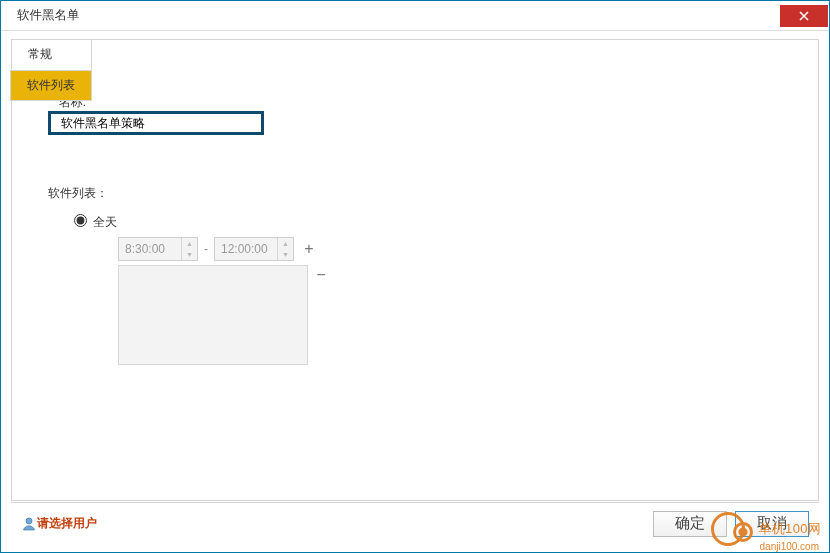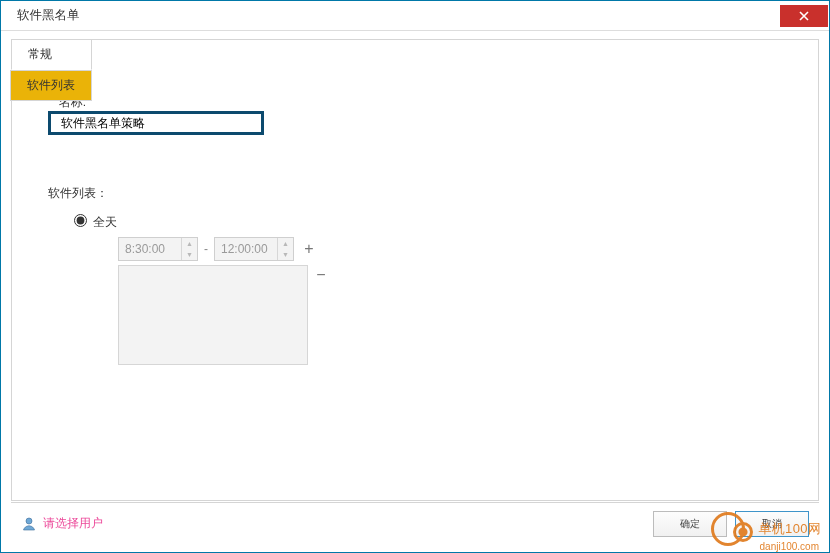--- a/index.html
+++ b/index.html
@@ -118,33 +118,33 @@
 }
 .time-box-col { display: flex; }
 .footer {
   border-top: 1px solid #d5d5d5;
   height: 42px;
   display: flex; align-items: center;
   padding: 0 10px;
   margin: 0 10px 8px 10px;
 }
 .user-link {
-  display: flex; align-items: center; gap: 6px;
-  color: #ec4899; cursor: pointer;
+  display: flex; align-items: center; 
+  color: #c2410c; cursor: pointer; font-weight: bold;
 }
 .user-icon {
   width: 16px; height: 16px;
 }
 .footer .spacer { flex:1; }
 .btn {
   min-width: 74px; height: 26px;
   border: 1px solid #bcbcbc;
   background: linear-gradient(#fdfdfd,#f1f1f1);
   color: #444;
-  font-size: 10px;
+  font-size: 15px;
   margin-left: 8px;
   cursor: pointer;
   font-family: Liberation Serif, serif;
 }
 .btn.default {
   border: 1px solid #3f94c9;
 }
 
 .watermark {
   position: absolute;

